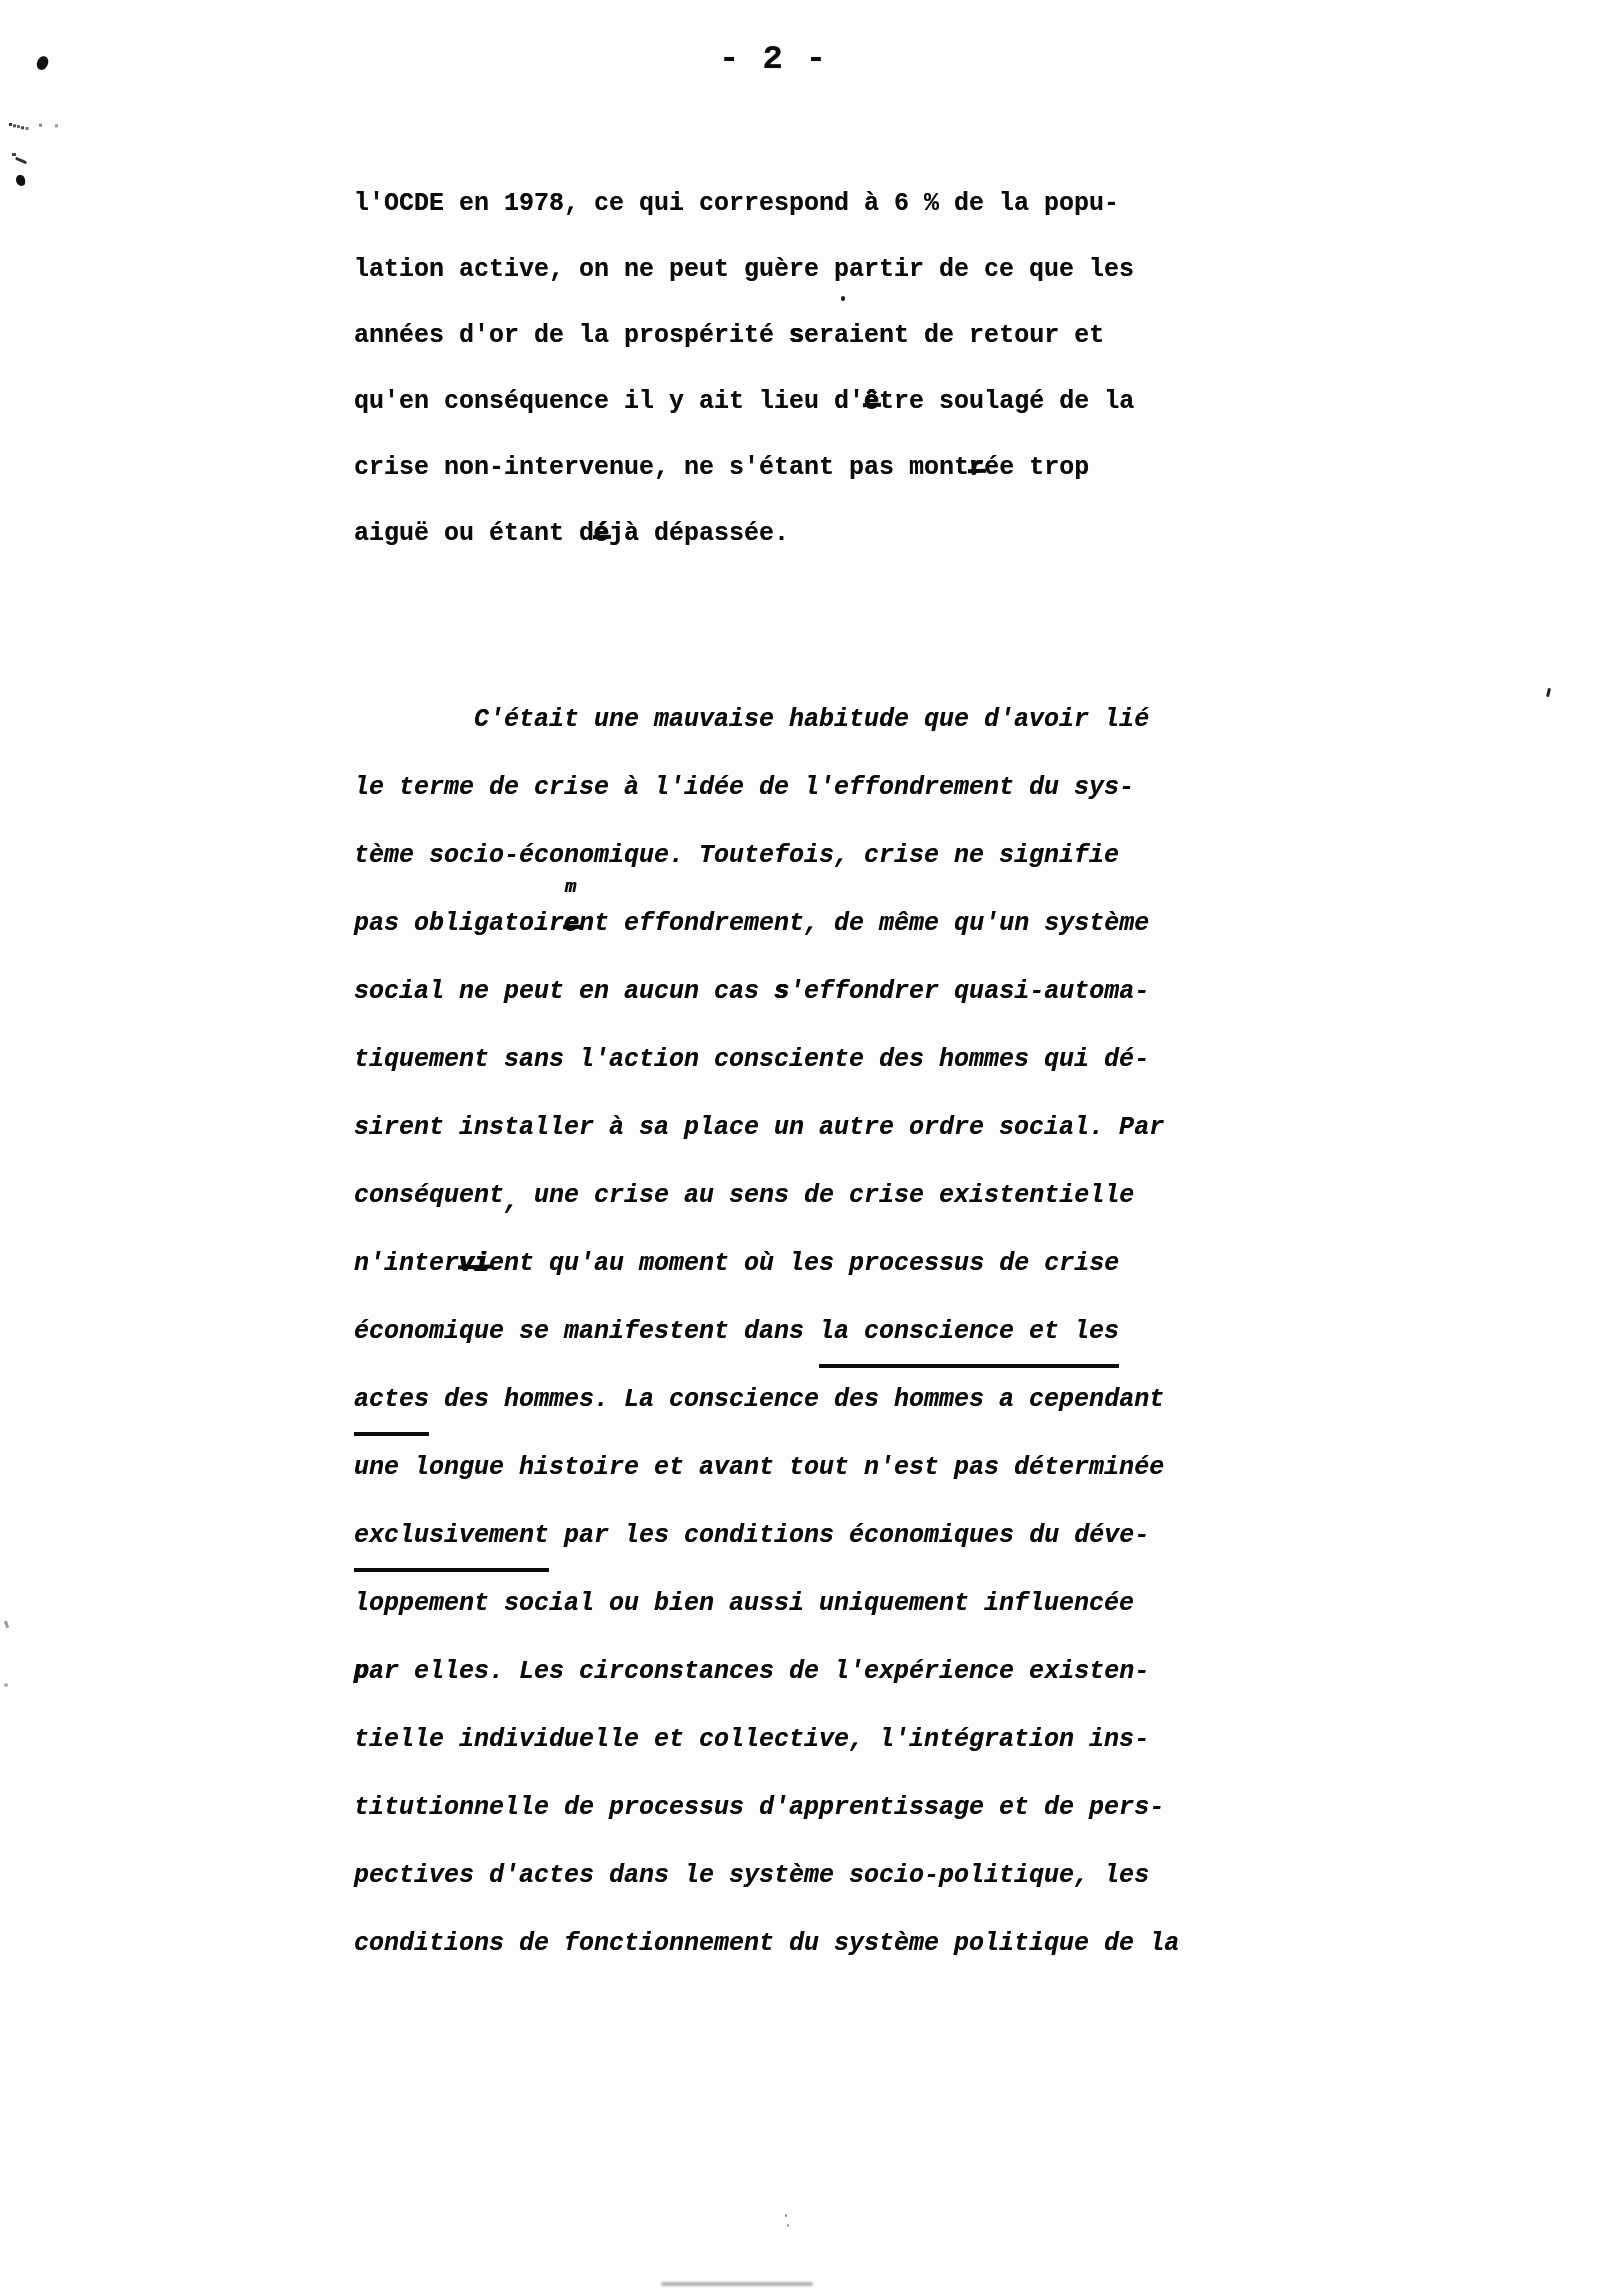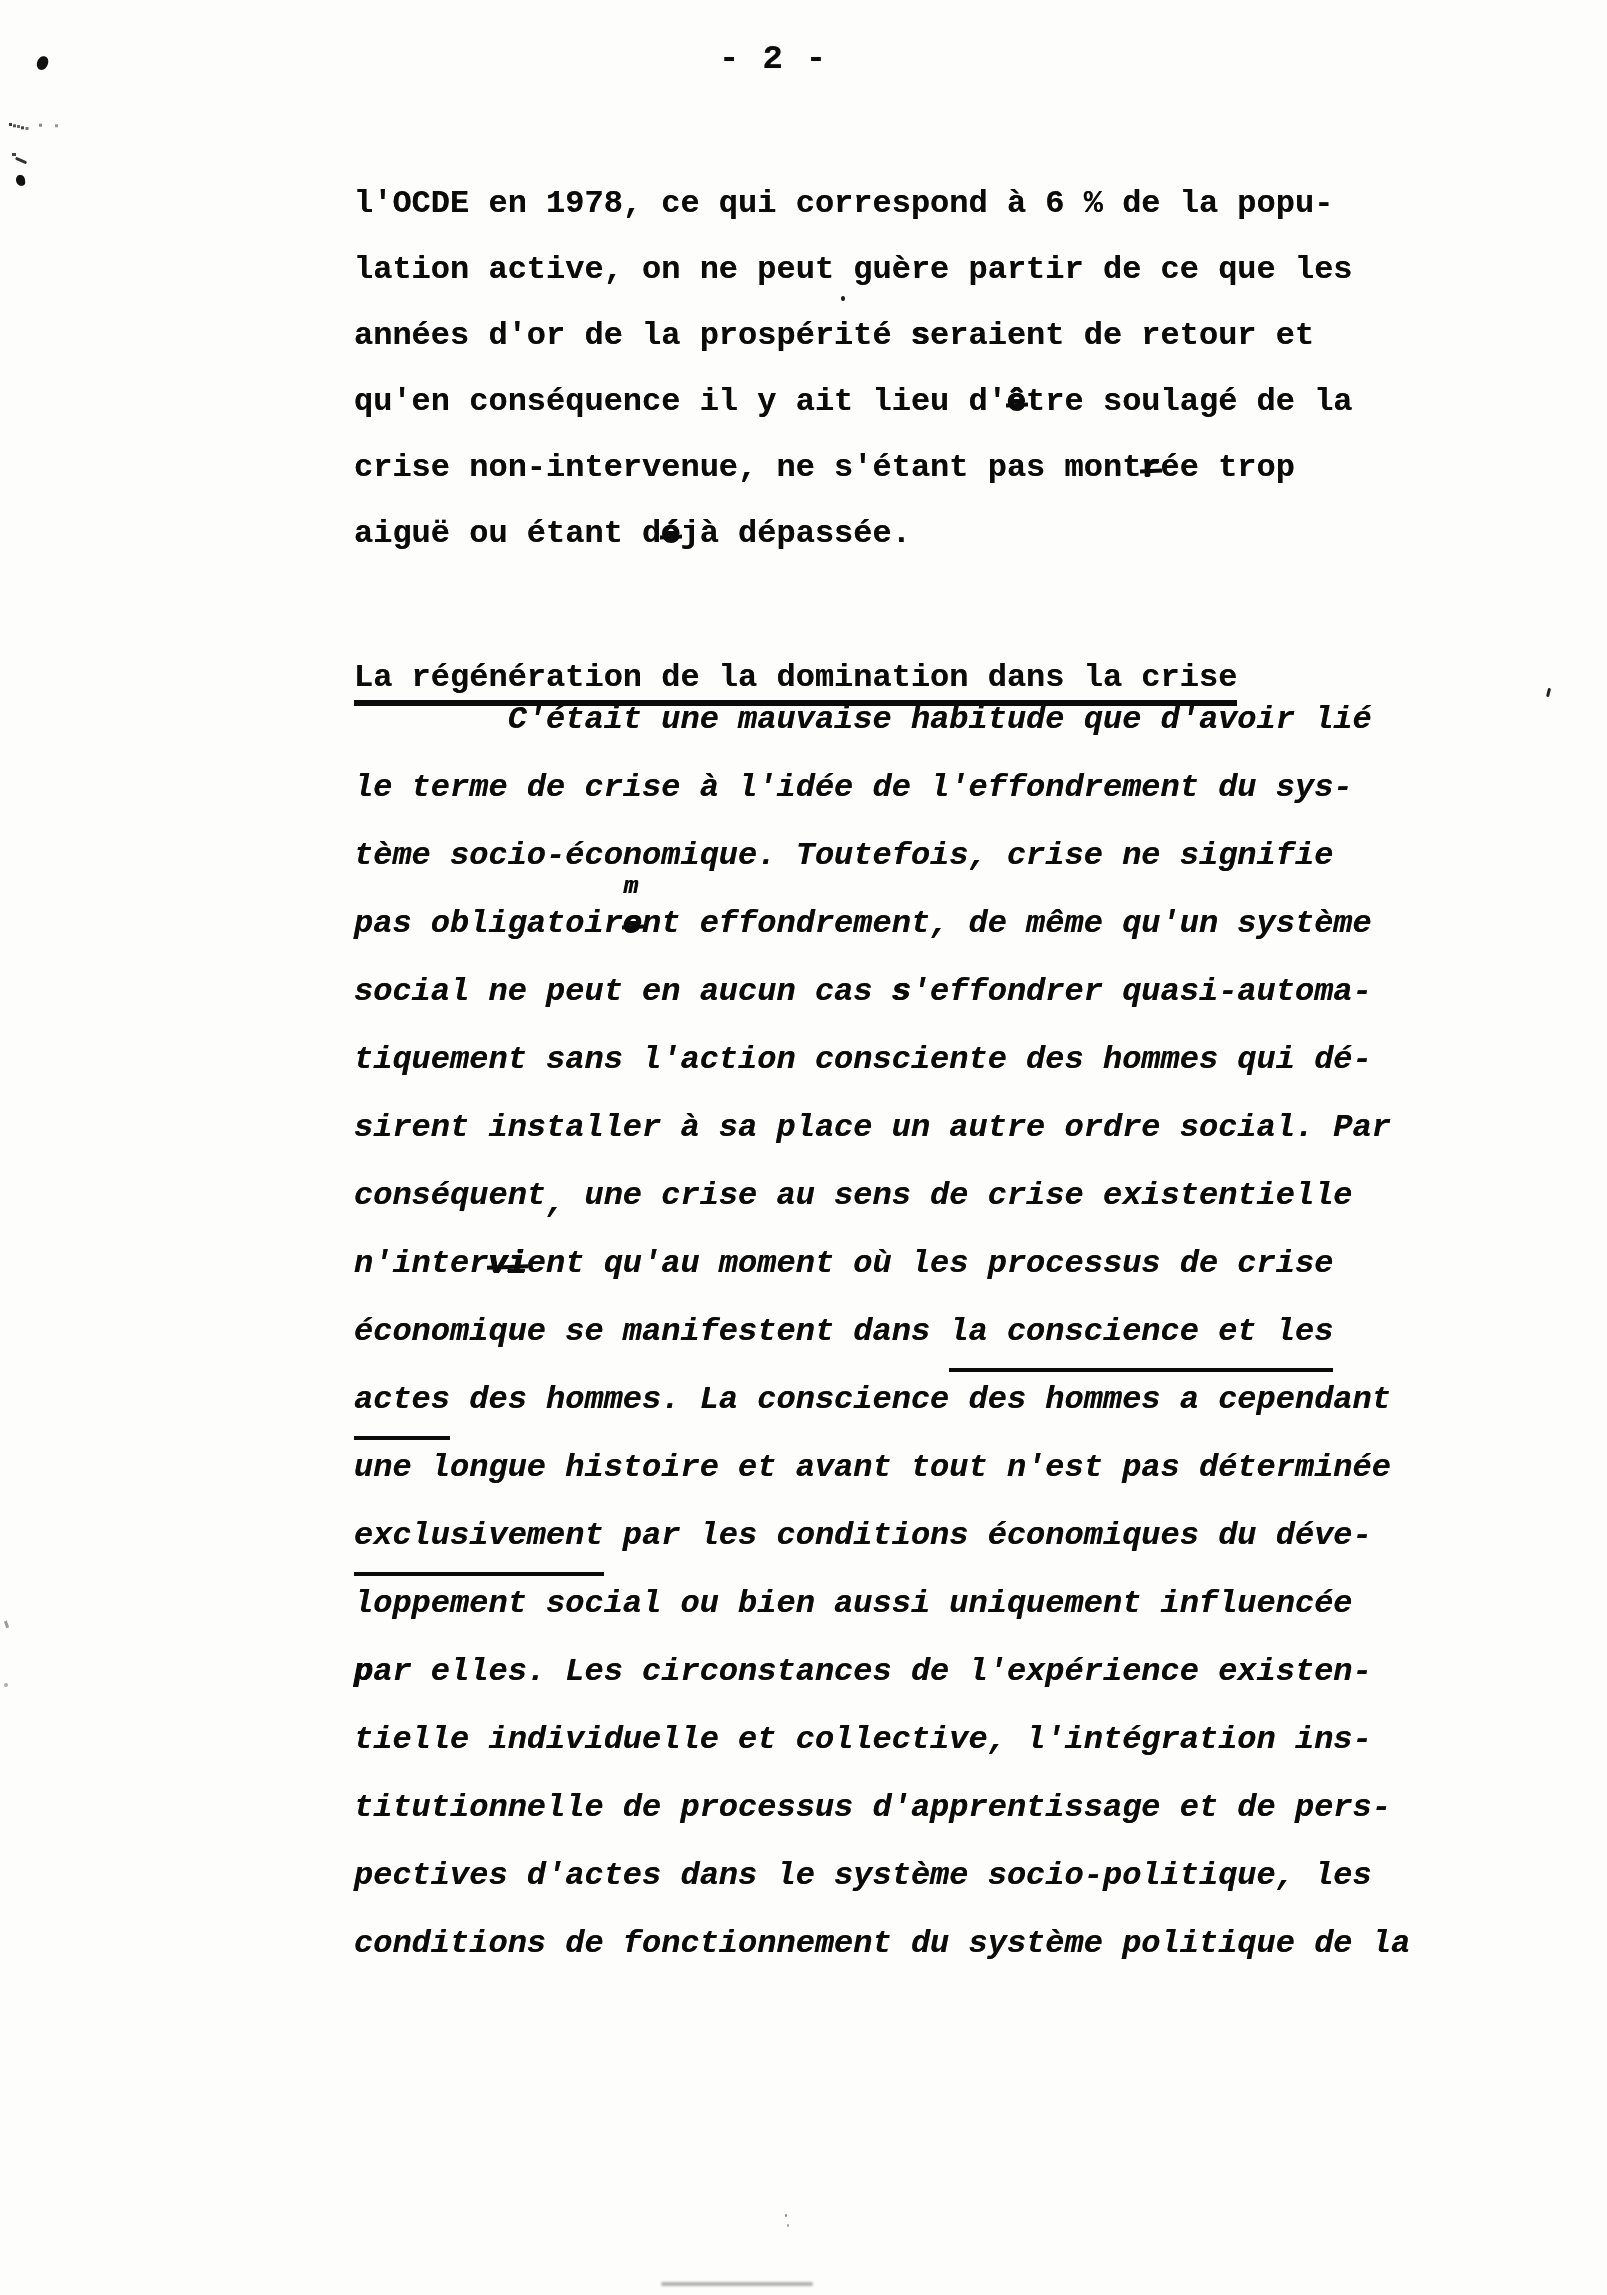--- a/index.html
+++ b/index.html
@@ -13,21 +13,21 @@
   }
   .page{position:absolute;inset:0;}
   .page-number{
     position:absolute;left:719px;top:41px;
     font-size:34px;font-weight:bold;line-height:1.1;
     letter-spacing:1.3px;white-space:pre;
     text-shadow:0 0 0.7px rgba(10,10,10,.6);
   }
   .textblock{
     position:absolute;left:354px;
-    font-size:32px;font-weight:bold;
+    font-size:25px;font-weight:bold;
     white-space:pre;
     text-shadow:0 0 0.4px rgba(10,10,10,.65);
   }
   .p1{top:171px;}
   .p1 .line{height:66px;line-height:66px;}
   .heading{top:645px;}
   .heading .line{height:66px;line-height:66px;}
   .p2{top:686px;font-style:italic;}
   .p2 .line{height:68px;line-height:68px;}
   .u{border-bottom:4.6px solid currentColor;padding-bottom:18px;}
@@ -65,21 +65,20 @@
 </style>
 </head>
 <body>
 
 <main class="page">
 
   <div class="page-number">- 2 -</div>
 
   <section class="textblock p1"><div class="line"><span>l'OCDE en 1978, ce qui correspond à 6 % de la popu-</span></div><div class="line"><span>lation active, on ne peut guère partir de ce que les</span></div><div class="line"><span>années d'or de la prospérité </span><span class="b">s</span><span>eraient de retour et</span></div><div class="line"><span>qu'en conséquence il y ait lieu d'</span><span class="x">ê</span><span>tre soulagé de la</span></div><div class="line"><span>crise non-intervenue, ne s'étant pas mont</span><span class="x">r</span><span>ée trop</span></div><div class="line"><span>aiguë ou étant d</span><span class="x">é</span><span>jà dépassée.</span></div></section>
 
-  <section class="textblock heading"><div class="line"><span class="u">La régénération de la domination dans la crise</span></div></section>
 
   <section class="textblock p2"><div class="line"><span>        C'était une mauvaise habitude que d'avoir lié</span></div><div class="line"><span>le terme de crise à l'idée de l'effondrement du sys-</span></div><div class="line"><span>tème socio-économique. Toutefois, crise ne signifie</span></div><div class="line"><span>pas obligatoir</span><span class="x rel">e<span class="above">m</span></span><span>nt effondrement, de même qu'un système</span></div><div class="line"><span>social ne peut en aucun cas </span><span class="b">s</span><span>'effondrer quasi-automa-</span></div><div class="line"><span>tiquement sans l'action consciente des hommes qui dé-</span></div><div class="line"><span>sirent installer à sa place un autre ordre social. Par</span></div><div class="line"><span>conséquent</span><span class="dy">,</span><span> une crise au sens de crise existentielle</span></div><div class="line"><span>n'inter</span><span class="x">vi</span><span>ent qu'au moment où les processus de crise</span></div><div class="line"><span>économique se manifestent dans </span><span class="u">la conscience et les</span></div><div class="line"><span class="u">actes</span><span> des hommes. La conscience des hommes a cependant</span></div><div class="line"><span>une longue histoire et avant tout n'est pas déterminée</span></div><div class="line"><span class="u">exclusivement</span><span> par les conditions économiques du déve-</span></div><div class="line"><span>loppement social ou bien aussi uniquement influencée</span></div><div class="line"><span class="b">p</span><span>ar elles. Les circonstances de l'expérience existen-</span></div><div class="line"><span>tielle individuelle et collective, l'intégration ins-</span></div><div class="line"><span>titutionnelle de processus d'apprentissage et de pers-</span></div><div class="line"><span>pectives d'actes dans le système socio-politique, les</span></div><div class="line"><span>conditions de fonctionnement du système politique de la</span></div></section>
 
   <div class="artifact blob1"></div>
   <div class="artifact cluster"></div>
   <div class="artifact dash1"></div>
   <div class="artifact dash2"></div>
   <div class="artifact blob2"></div>
   <div class="artifact tick"></div>
   <div class="artifact dot-peut"></div>

